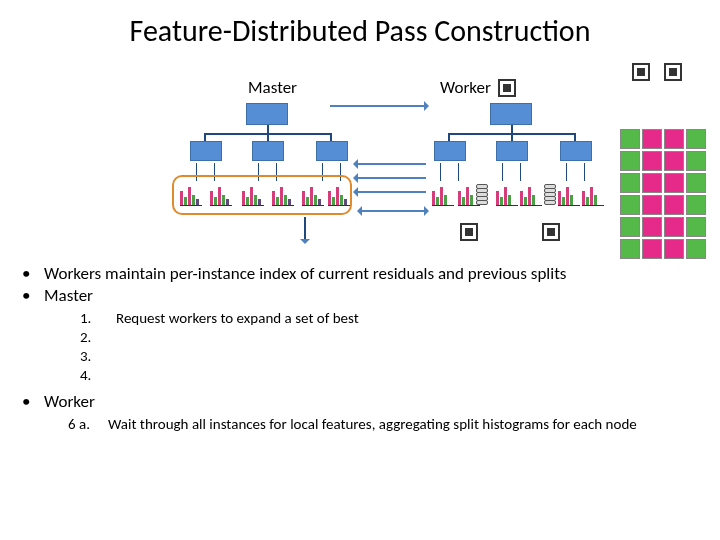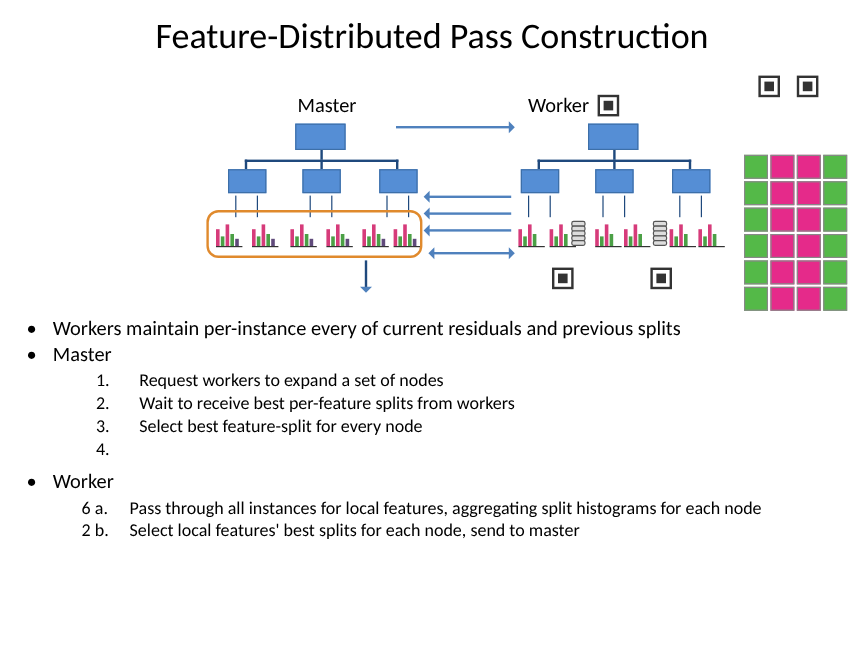--- a/index.html
+++ b/index.html
@@ -353,46 +353,40 @@
       <div class="g"></div>
     <div class="g"></div>
       <div></div>
       <div></div>
       <div class="g"></div>
   </div>
 </div>
 
 <div class="content">
   <ul>
-    <li>Workers maintain per-instance every of current residuals and previous splits</li>
+    <li>Workers maintain per-instance index of current residuals and previous splits</li>
     <li>Master</li>
   </ul>
   <div class="numlist">
     <div class="row">
         <span class="num">1.</span>
-        <span>Request workers to expand a set of nodes</span>
+        <span>Request workers to expand a set of best</span>
       </div>
     <div class="row">
         <span class="num">2.</span>
-        <span>Wait to receive best per-feature splits from workers</span>
       </div>
     <div class="row">
         <span class="num">3.</span>
-        <span>Select best feature-split for every node</span>
       </div>
     <div class="row">
         <span class="num">4.</span>
       </div>
   </div>
   <ul>
     <li>Worker</li>
   </ul>
   <div class="sublist">
     <div class="row">
         <span class="num">6 a.</span>
-        <span>Pass through all instances for local features, aggregating split histograms for each node</span>
-      </div>
-    <div class="row">
-        <span class="num">2 b.</span>
-        <span>Select local features' best splits for each node, send to master</span>
+        <span>Wait through all instances for local features, aggregating split histograms for each node</span>
       </div>
   </div>
 </div>
 
 </body></html>

